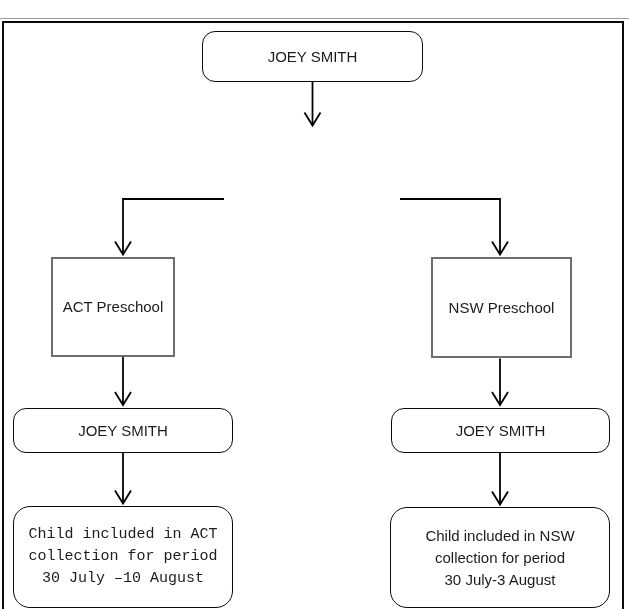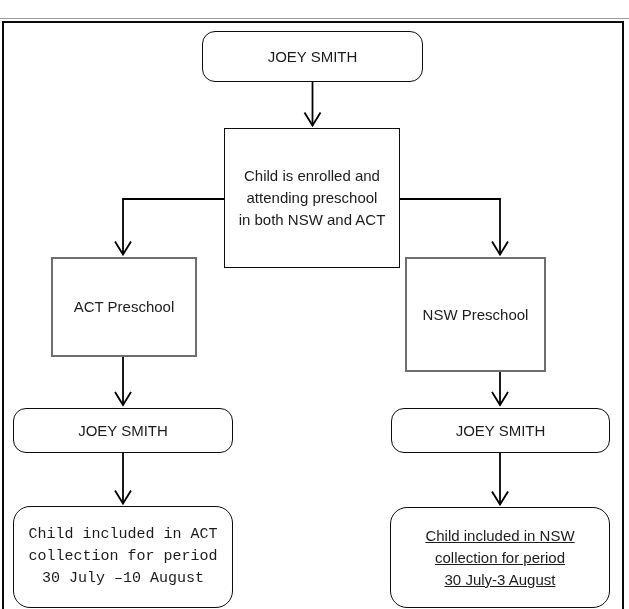--- a/index.html
+++ b/index.html
@@ -25,26 +25,26 @@
     position: absolute; display: flex; align-items: center; justify-content: center;
     text-align: center; color: #1c1c1c; font-size: 15px; line-height: 22px;
     white-space: pre-line; background: #ffffff; z-index: 2;
   }
   .rounded { border: 1.5px solid #0c0c0c; border-radius: 13px; }
   .square  { border: 1.5px solid #0c0c0c; }
   .gray-sq { border: 2px solid #6e6e6e; }
 
   .node-child-top      { left: 202px; top: 13px;  width: 221px; height: 51px; }
   .node-enrolled       { left: 224px; top: 110px; width: 176px; height: 140px; }
-  .node-act-preschool  { left: 51px;  top: 239px; width: 146px; height: 100px; }
-  .node-nsw-preschool  { left: 405px; top: 239px; width: 141px; height: 115px; }
+  .node-act-preschool  { left: 51px;  top: 239px; width: 124px; height: 100px; }
+  .node-nsw-preschool  { left: 431px; top: 239px; width: 141px; height: 101px; }
   .node-child-act      { left: 13px;  top: 390px; width: 220px; height: 45px; }
   .node-child-nsw      { left: 391px; top: 390px; width: 219px; height: 45px; }
   .node-act-collection { left: 13px;  top: 488px; width: 220px; height: 102px; border-radius: 17px; font-family: Liberation Mono, monospace; }
-  .node-nsw-collection { left: 390px; top: 489px; width: 220px; height: 101px; border-radius: 17px; text-decoration: underline; }
+  .node-nsw-collection { left: 390px; top: 489px; width: 220px; height: 101px; border-radius: 17px; }
 
   svg.connectors {
     position: absolute; left: 0; top: 0; width: 629px; height: 609px;
     z-index: 1; pointer-events: none;
   }
 </style>
 </head>
 <body>
 
 <div class="canvas">
@@ -61,23 +61,20 @@
     <path d="M224,181 L123,181 L123,236.5" fill="none" stroke="#000000" stroke-width="1.8" marker-end="url(#ah)"></path>
     <path d="M400,181 L500,181 L500,236.5" fill="none" stroke="#000000" stroke-width="1.8" marker-end="url(#ah)"></path>
     <path d="M123,339 L123,387" fill="none" stroke="#000000" stroke-width="1.8" marker-end="url(#ah)"></path>
     <path d="M123,435 L123,485.5" fill="none" stroke="#000000" stroke-width="1.8" marker-end="url(#ah)"></path>
     <path d="M500,340.5 L500,387" fill="none" stroke="#000000" stroke-width="1.8" marker-end="url(#ah)"></path>
     <path d="M500,435 L500,486.5" fill="none" stroke="#000000" stroke-width="1.8" marker-end="url(#ah)"></path>
   </svg>
 
   <div class="node rounded node-child-top">JOEY SMITH</div>
 
-  <div class="node square node-enrolled">Child is enrolled and
-attending preschool
-in both NSW and ACT</div>
 
   <div class="node gray-sq node-act-preschool">ACT Preschool</div>
 
   <div class="node gray-sq node-nsw-preschool">NSW Preschool</div>
 
   <div class="node rounded node-child-act">JOEY SMITH</div>
 
   <div class="node rounded node-child-nsw">JOEY SMITH</div>
 
   <div class="node rounded node-act-collection">Child included in ACT

